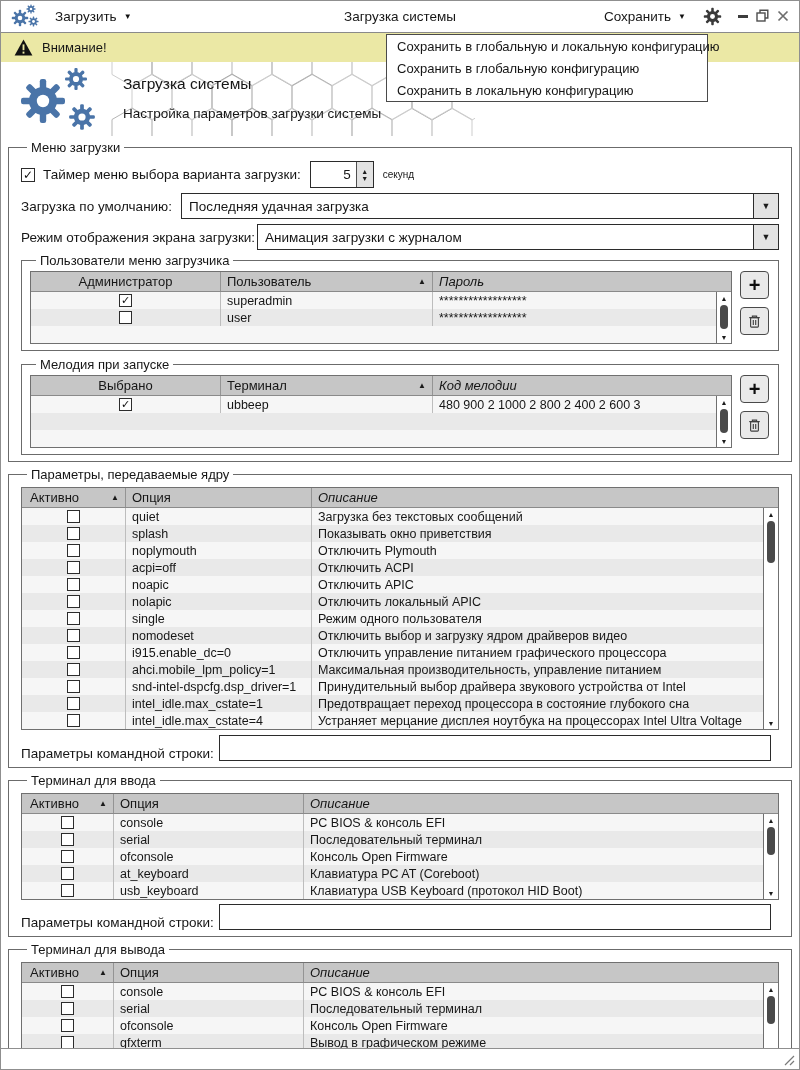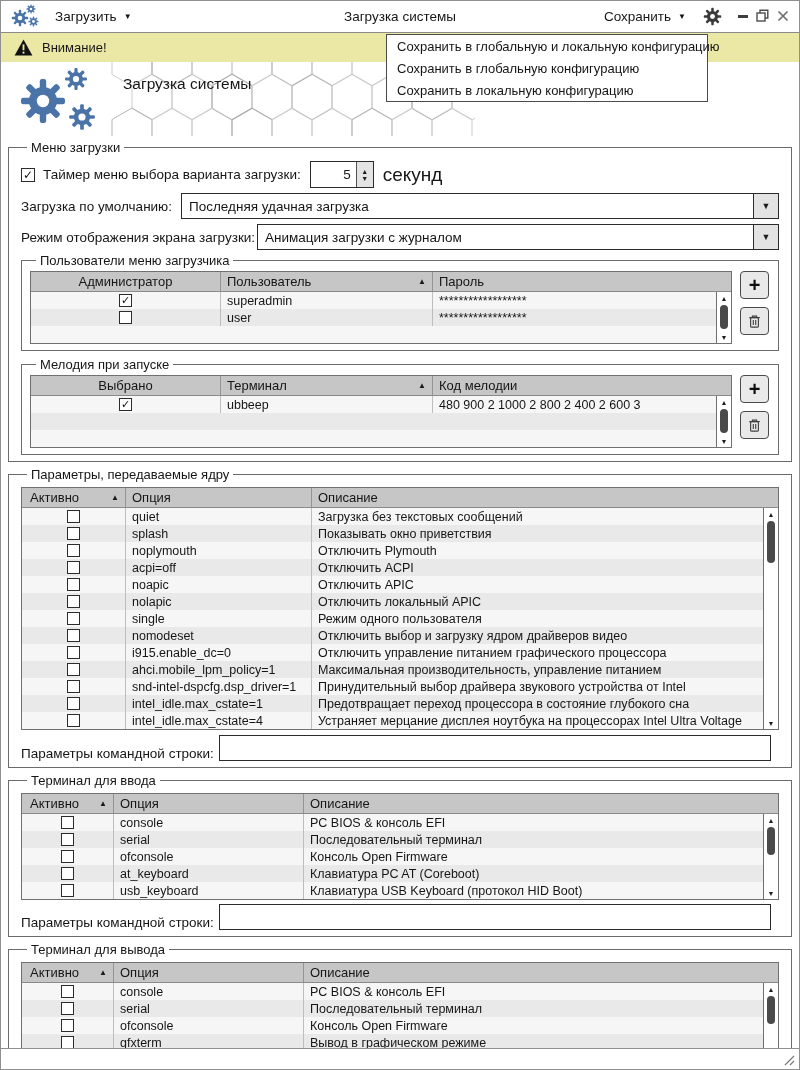--- a/index.html
+++ b/index.html
@@ -46,33 +46,33 @@
   .w160 { width:160px; } .w236 { width:236px; } .w198 { width:198px; }
 
   
   .cb { width:14px; height:14px; border:1.5px solid #2c2c2c; background:#fff; display:inline-flex; align-items:center; justify-content:center; font-size:12px; font-weight:bold; color:#0e0e0e; flex:none; }
 
   
   .spin { width:64px; height:27px; border:1.5px solid #2b2b2b; display:flex; margin-left:9px; background:#fff; }
   .spinval { flex:1; display:flex; align-items:center; justify-content:flex-end; padding:0 5px; font-size:13.5px; }
   .spinbtns { width:17px; background:#e3e3e3; border-left:1px solid #4f4f4f; display:flex; flex-direction:column; align-items:center; justify-content:center; color:#1c1c1c; }
   .spinbtns span { font-size:7px; line-height:7px; }
-  .unit { margin-left:9px; font-size:19px; }
+  .unit { margin-left:9px; font-size:10px; }
 
   
   .combo { flex:1; height:26px; border:1.5px solid #2b2b2b; background:#fff; display:flex; align-items:stretch; }
   .combo .val { flex:1; display:flex; align-items:center; padding:0 7px; font-size:13.5px; white-space:nowrap; overflow:hidden; }
   .combo .cbtn { width:25px; background:#e3e3e3; border-left:1.5px solid #2b2b2b; display:flex; align-items:center; justify-content:center; font-size:9px; color:#1c1c1c; }
 
   
   .group-flex { display:flex; align-items:flex-start; gap:8px; }
   .twrap { position:relative; border:1px solid #707070; flex:1; background:#fca5a5; }
   .thead { display:grid; background:#c6c6c6; height:20px; border-bottom:1px solid #8a8a8a; }
   .hc { display:flex; align-items:center; padding:0 6px; border-right:1px solid #949494; font-size:13px; white-space:nowrap; overflow:hidden; }
-  .hc:last-child { border-right:none; padding-right:18px; }
+  .hc:last-child { border-right:none; padding-right:18px;font-style:italic; }
   .hc.center { justify-content:center; }
   .hc.sorted { justify-content:space-between; }
   .hc.padc { padding-left:8px; }
   .sort { font-size:8px; margin-left:4px; color:#1a1a1a; }
   .tbody { position:relative; overflow:hidden;
     background:repeating-linear-gradient(to bottom,#f6f6f6 0,#f6f6f6 17px,#e9e9e9 17px,#e9e9e9 34px); }
   .trow { display:grid; height:17px; }
   .bc { display:flex; align-items:center; padding:0 6px; border-right:1px solid #bdbdbd; font-size:12.5px; white-space:nowrap; overflow:hidden; }
   .bc:last-child { border-right:none; padding-right:18px; }
   .c-check { justify-content:center; }
@@ -219,20 +219,21 @@
           <use href="#gearshape"></use>
           <circle cx="12" cy="12" r="3.1" fill="#fff"></circle>
         </svg>
       <svg viewBox="0 0 24 24" width="28px" height="28" style="position:absolute;left:49px;top:37px" fill="#4a74a8">
           <use href="#gearshape"></use>
           <circle cx="12" cy="12" r="3.1" fill="#fff"></circle>
         </svg>
     </div>
     <div class="headtext">
       <div class="ptitle">Загрузка системы</div>
+      <div class="psub">Настройка параметров загрузки системы</div>
     </div>
   </div>
 
   <fieldset class="fs-menu">
     <legend>Меню загрузки</legend>
 
     <div class="frow" style="margin-top:4px">
       <span class="cb">✓</span>
       <span class="flabel" style="margin-left:8px">Таймер меню выбора варианта загрузки:</span>
       <div class="spin">

